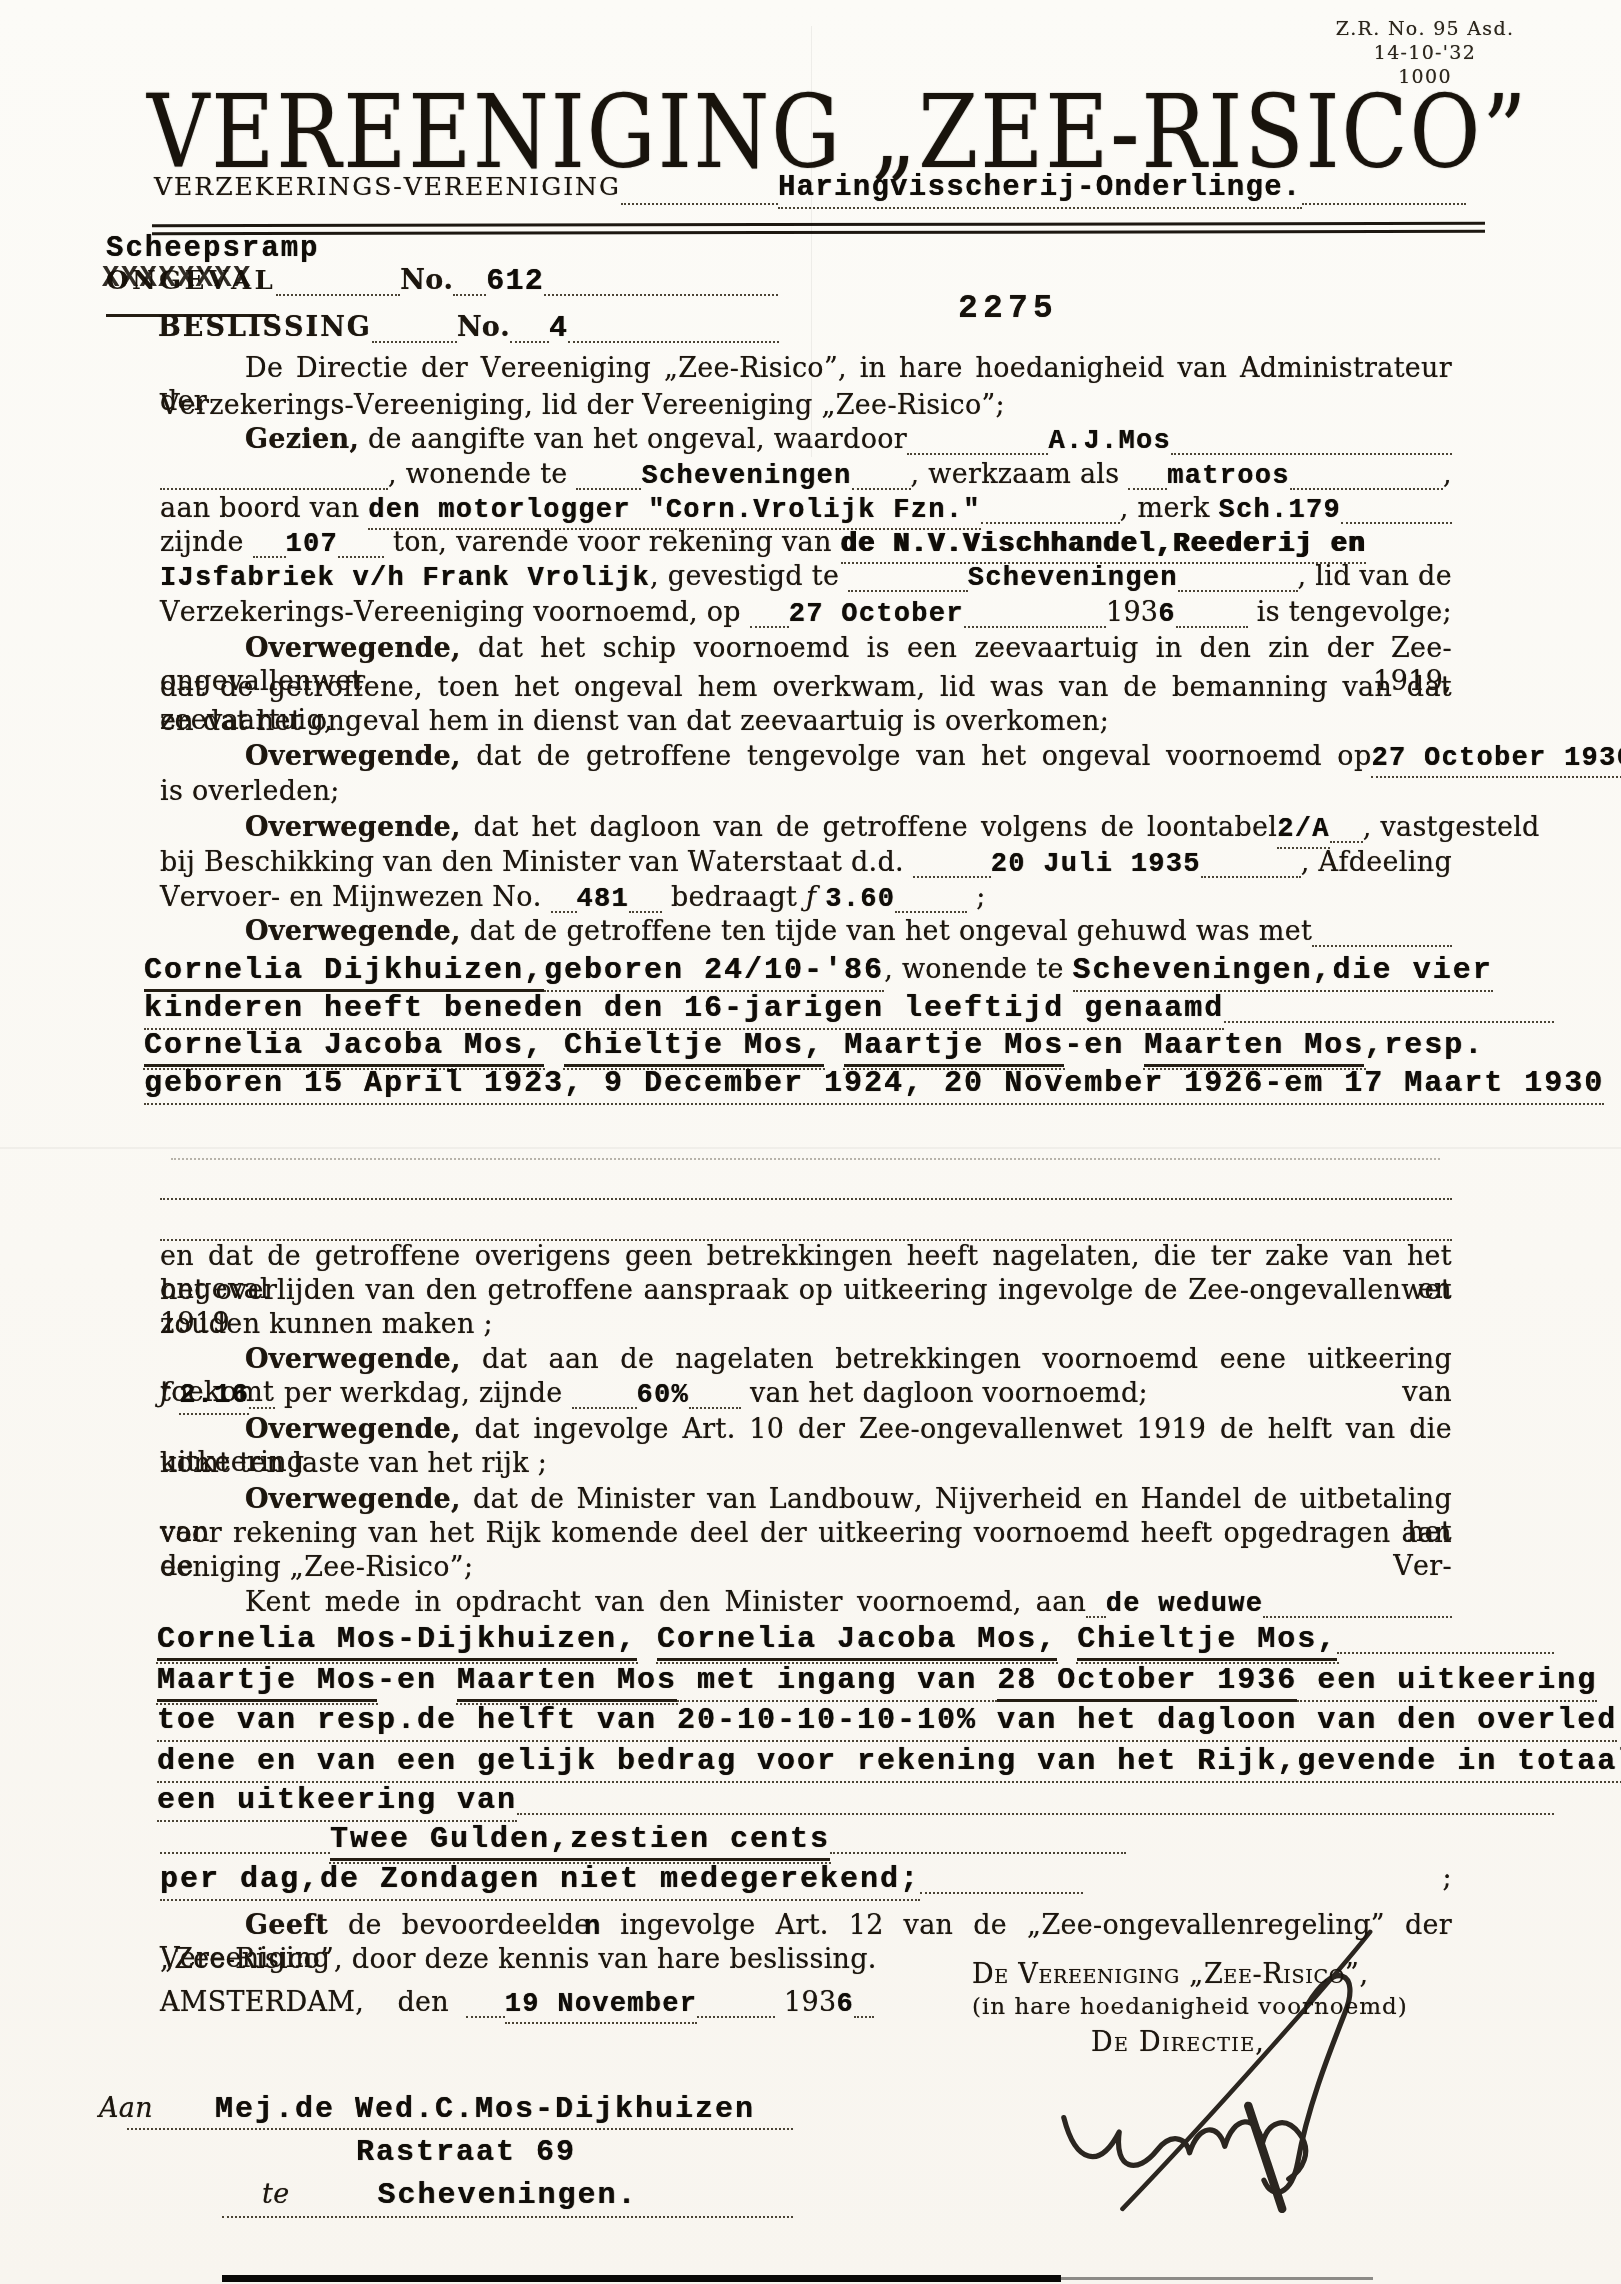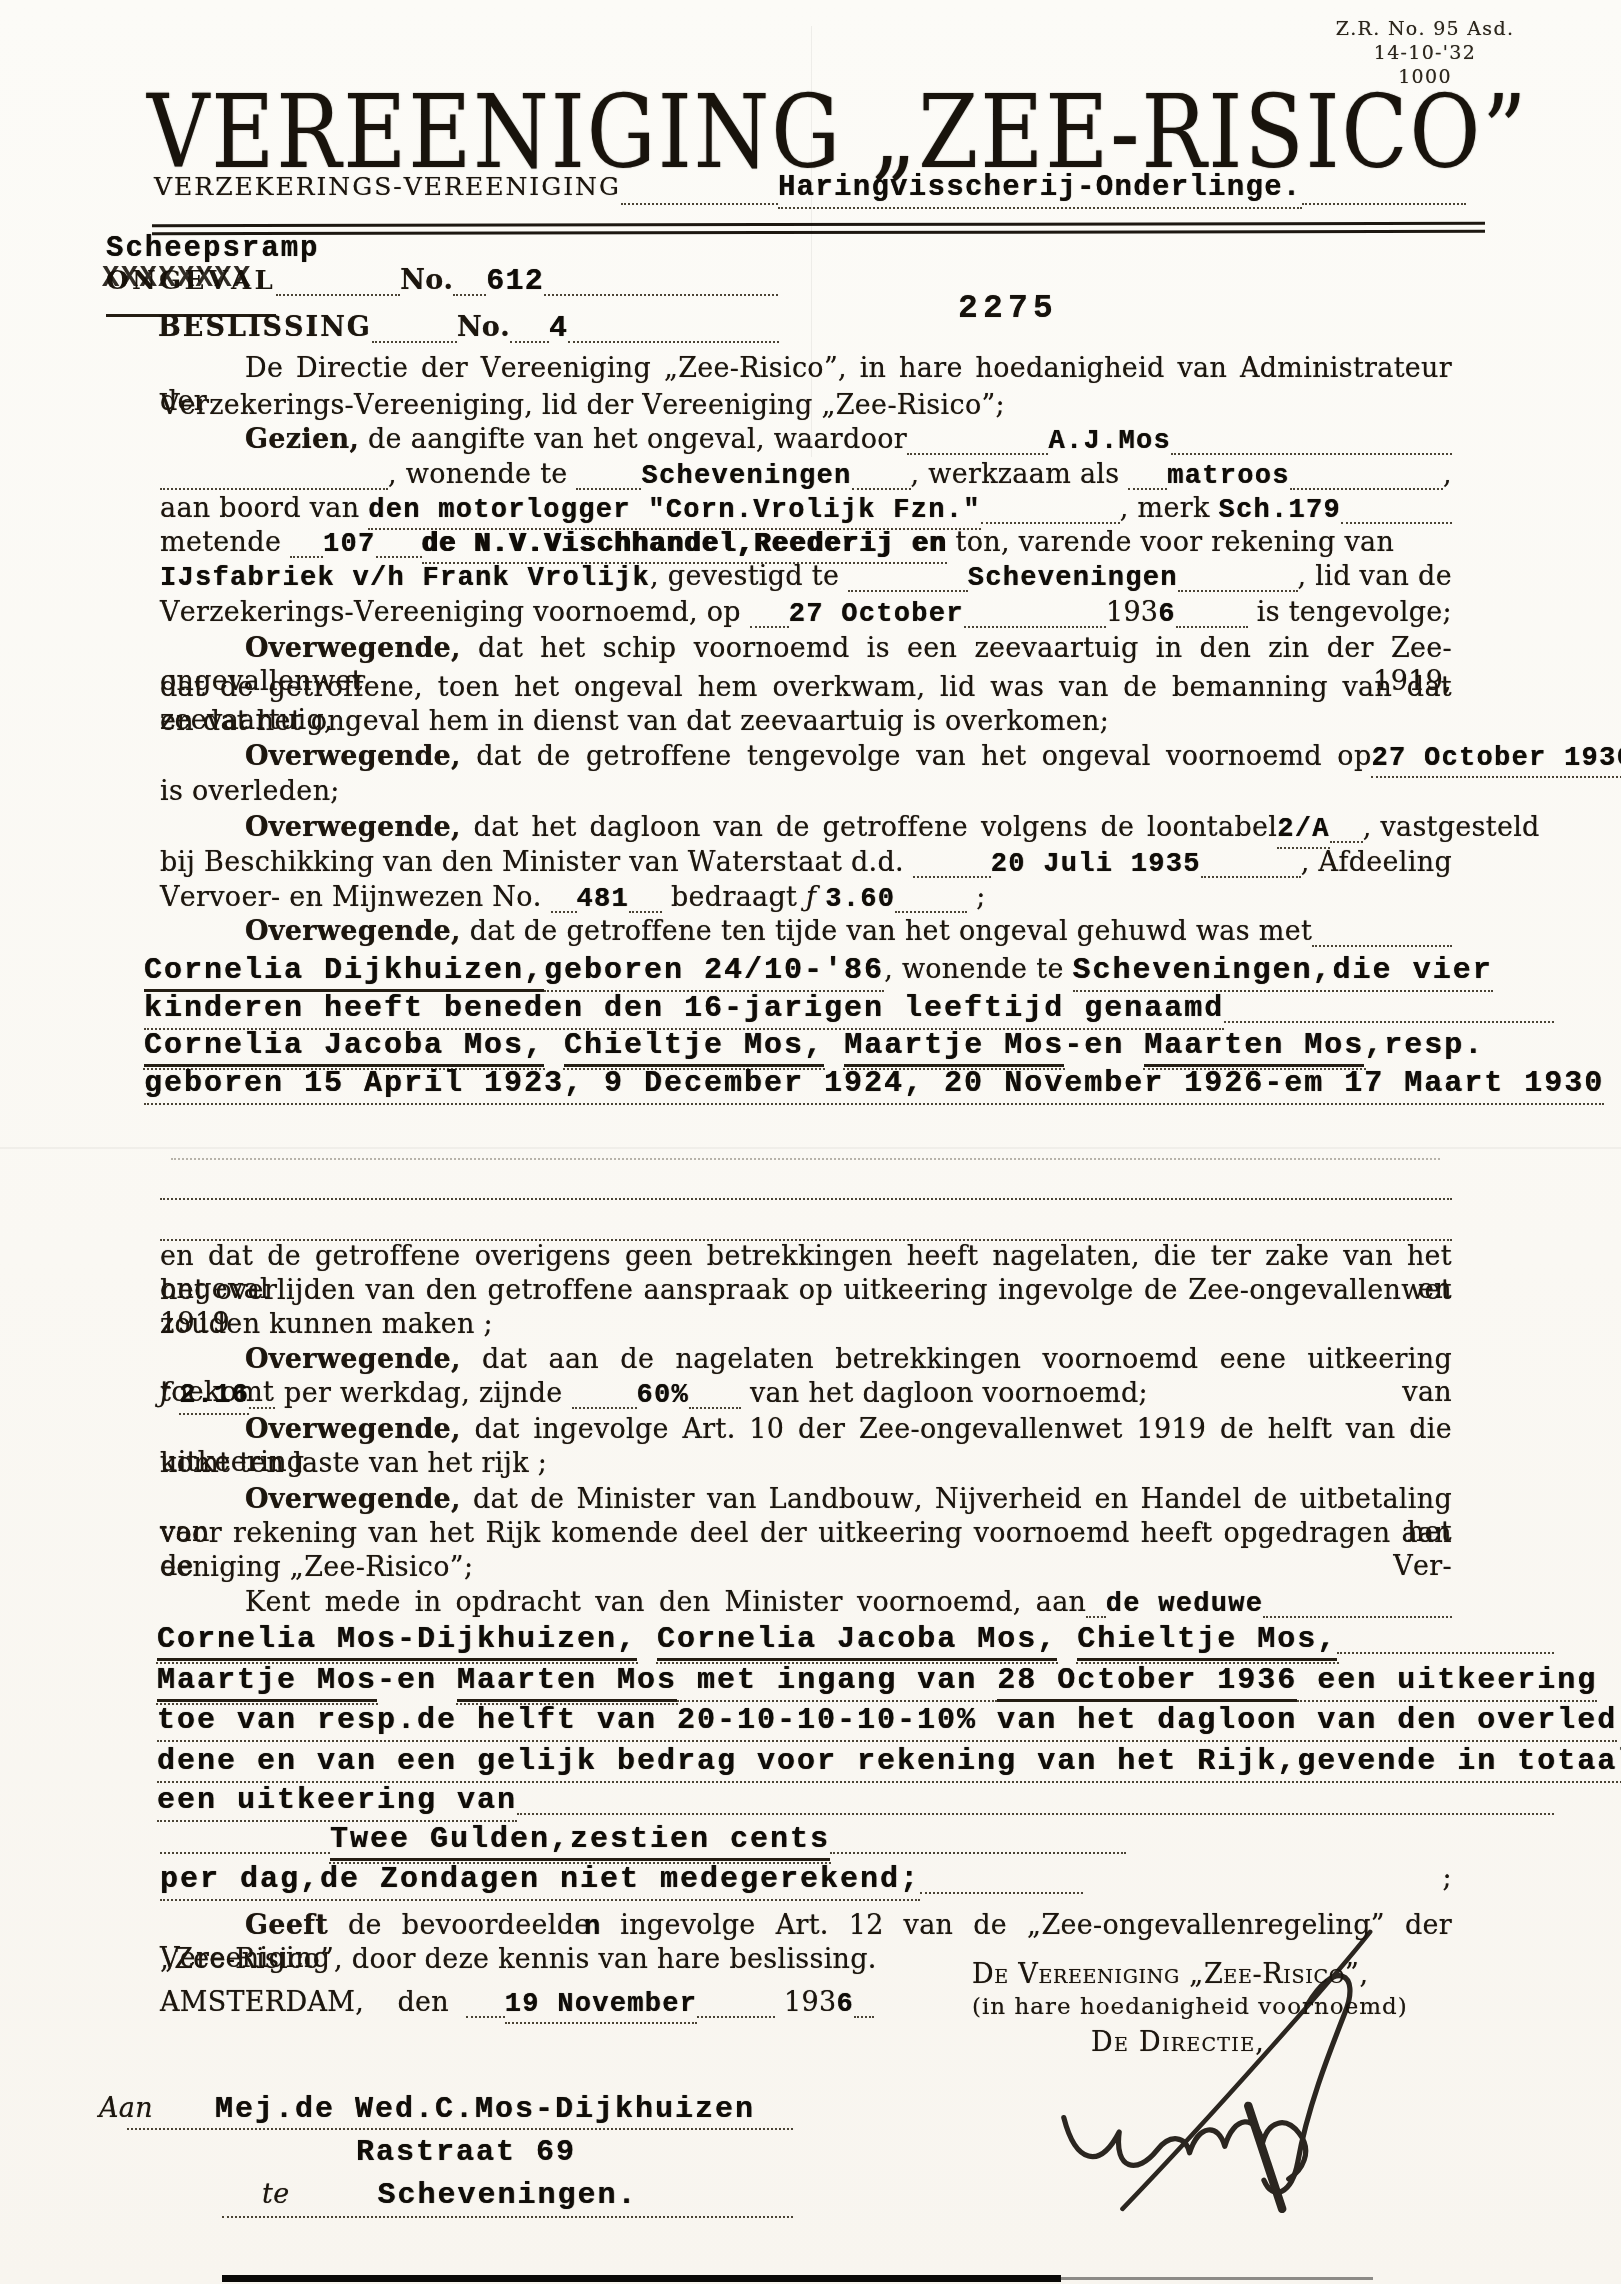--- a/index.html
+++ b/index.html
@@ -133,26 +133,26 @@
       </div>
       <div class="line flexline" style="top: 492px;">
         <span class="seg p">aan boord van </span>
         <span class="seg t u-dot">den motorlogger "Corn.Vrolijk Fzn."</span>
         <span class="lead" style="flex: 1 1 19.6px;"></span>
         <span class="seg p">, merk </span>
         <span class="seg t">Sch.179</span>
         <span class="lead" style="flex: 0 0 111px;"></span>
       </div>
       <div class="line flexline" style="top: 526px;">
-        <span class="seg p">metende </span>
+        <span class="seg p">zijnde </span>
         <span class="lead" style="flex: 0 0 33px;"></span>
         <span class="seg t">107</span>
         <span class="lead" style="flex: 0 0 46px;"></span>
+        <span class="seg p"> ton, varende voor rekening van </span>
         <span class="seg t u-dot smudge">de N.V.Vischhandel,Reederij en</span>
-        <span class="seg p"> ton, varende voor rekening van </span>
       </div>
       <div class="line flexline" style="top: 560px;">
         <span class="seg t">IJsfabriek v/h Frank Vrolijk</span>
         <span class="seg p">, gevestigd te </span>
         <span class="lead" style="flex: 1 1 19.6px;"></span>
         <span class="seg t">Scheveningen</span>
         <span class="lead" style="flex: 1 1 19.6px;"></span>
         <span class="seg p">, lid van de</span>
       </div>
       <div class="line flexline" style="top: 596px;">

